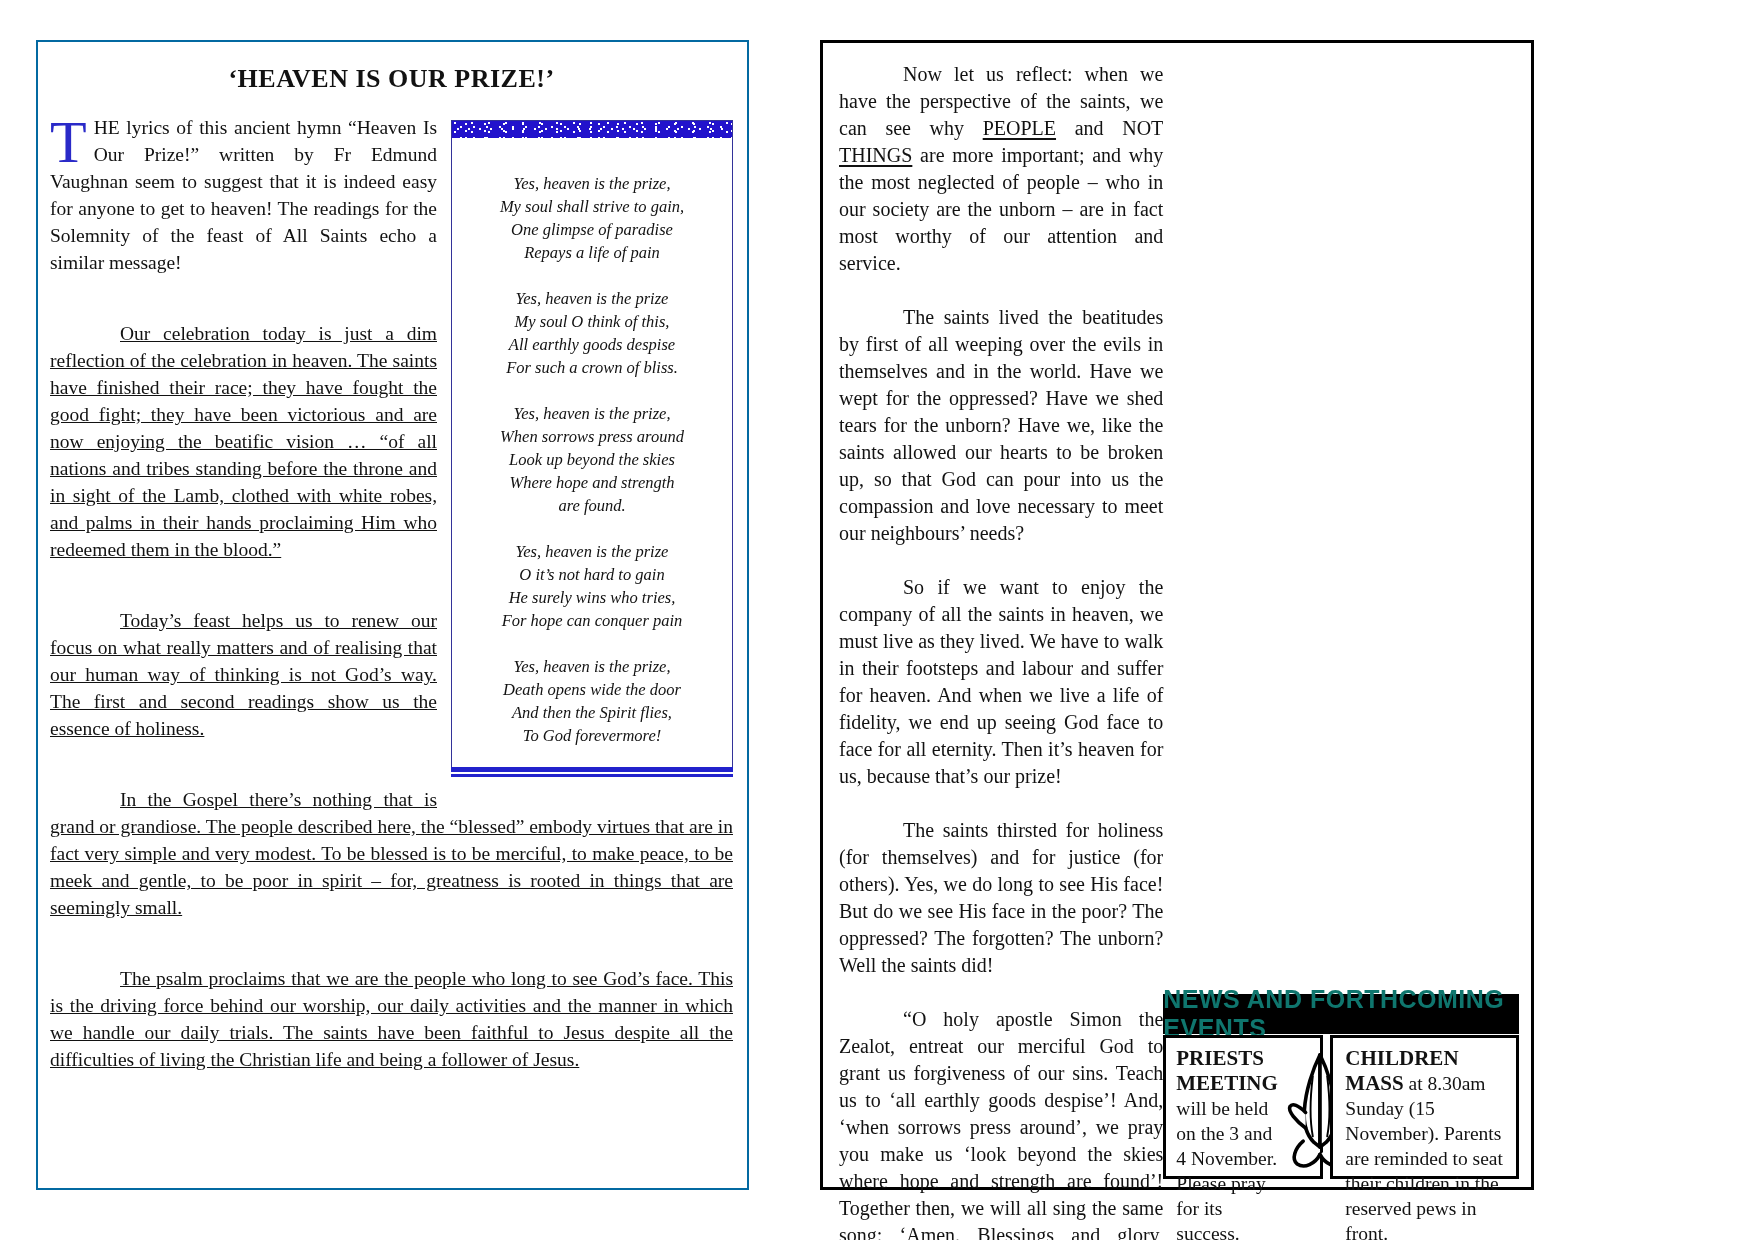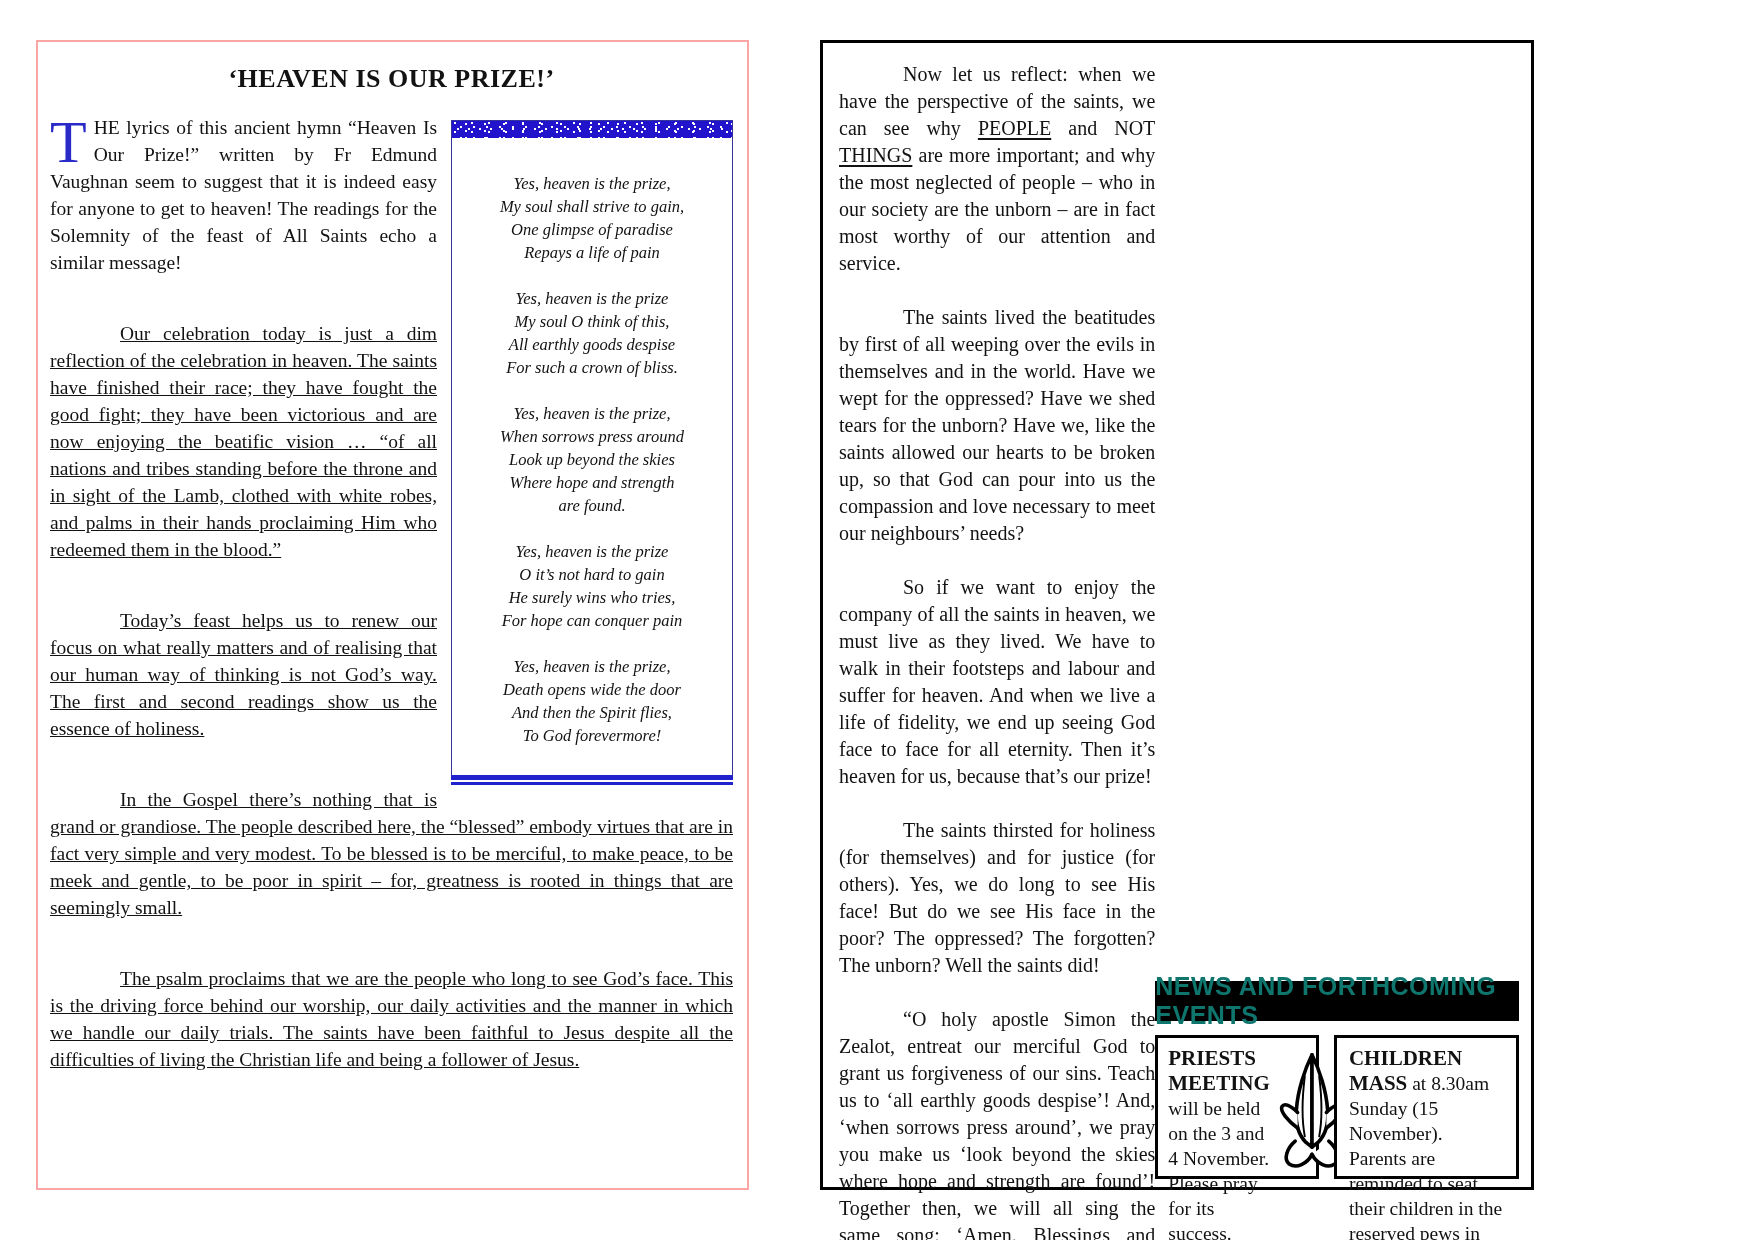--- a/index.html
+++ b/index.html
@@ -2,21 +2,21 @@
 <html><head>
 <meta charset="utf-8">
 <style>
   * { margin:0; padding:0; box-sizing:border-box; }
   html,body { background:#ffffff; }
   .canvas {
     position:relative; width:1754px; height:1240px; background:#ffffff;
     font-family:"Liberation Serif", serif; color:#121212;
   }
   .page { position:absolute; top:40px; background:#ffffff; }
-  .page-left  { left:36px;  width:713px; height:1150px; border:2px solid #fca5a5; padding:16px 14px 0 12px; }
+  .page-left  { left:36px;  width:713px; height:1150px; border:2px solid #0369a1; padding:16px 14px 0 12px; }
   .page-right { left:820px; width:714px; height:1150px; border:3px solid #000; padding:18px 12px 8px 16px;
                 display:flex; flex-direction:row; }
 
   
   .lp-title { text-align:center; font-weight:bold; font-size:26px; letter-spacing:0.5px; margin:6px 0 20px 0; }
   .lp-flow  { font-size:19.5px; line-height:27px; text-align:justify; }
   .lp-flow p + p { margin-top:44px;text-decoration:underline; }
   .lp-indent { text-indent:70px; }
   .drop-cap {
     float:left; font-size:60px; line-height:46px; font-weight:normal;
@@ -28,21 +28,21 @@
   .hymn-band  {
     height:17px; background-color:#2213cc;
     background-image:
       radial-gradient(circle at 3px 2px,  #ffffff 1.1px, transparent 1.5px),
       radial-gradient(circle at 9px 6px,  #ffffff 1.0px, transparent 1.4px),
       radial-gradient(circle at 14px 3px, #ffffff 0.9px, transparent 1.3px),
       radial-gradient(circle at 6px 8px,  #ffffff 0.9px, transparent 1.3px);
     background-size:17px 9px, 13px 11px, 19px 7px, 11px 10px;
   }
   .hymn-verses {
-    padding:34px 6px 28px 6px; text-align:center; font-style:italic;
+    padding:34px 6px 20px 6px; text-align:center; font-style:italic;
     font-size:16.5px; line-height:23px;
   }
   .verse + .verse { margin-top:23px; }
   .hymn-rule {
     height:10px; margin-top:0;
     background:linear-gradient(to bottom, #2222cc 0 5px, #ffffff 5px 7px, #2222cc 7px 10px);
   }
 
   
   .rp-text { font-size:20px; line-height:27px; text-align:justify; }
@@ -50,21 +50,21 @@
   .rp { text-indent:64px; }
   .rp-underline { text-decoration:underline; text-underline-offset:3px; }
   .rp-feast { text-indent:56px; text-align:left; }
 
   .news { margin-top:auto; }
   .news-banner {
     height:40px; background:#000000; color:#0f766e;
     font-family:"Liberation Sans", sans-serif; font-weight:bold; font-size:25px;
     display:flex; align-items:center; justify-content:center; letter-spacing:0.5px;
   }
-  .news-row { display:flex; gap:15px; margin-top:14px; height:144px; }
+  .news-row { display:flex; gap:7px; margin-top:1px; height:144px; }
   .news-box { border:3px solid #000; background:#fff; }
   .nb-left  { width:45%; display:flex; align-items:flex-start; padding:8px 4px 8px 10px; }
   .nb-text  { flex:1; font-size:19.5px; line-height:25px; text-align:left; }
   .nb-title { display:block; font-weight:bold; font-size:21px; }
   .nb-hands { width:84px; flex:0 0 84px; margin-top:4px; }
   .nb-right { flex:1; padding:8px 12px; font-size:19.5px; line-height:25px; text-align:left; }
   .nb-title-inline { font-weight:bold; font-size:21px; }
 </style>
 </head>
 <body>

